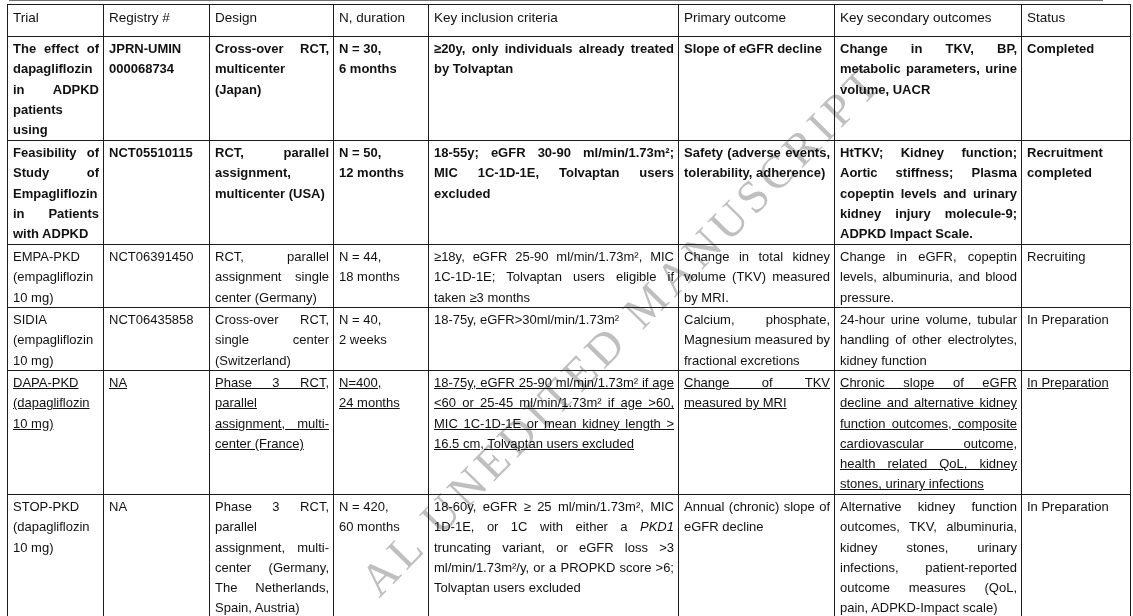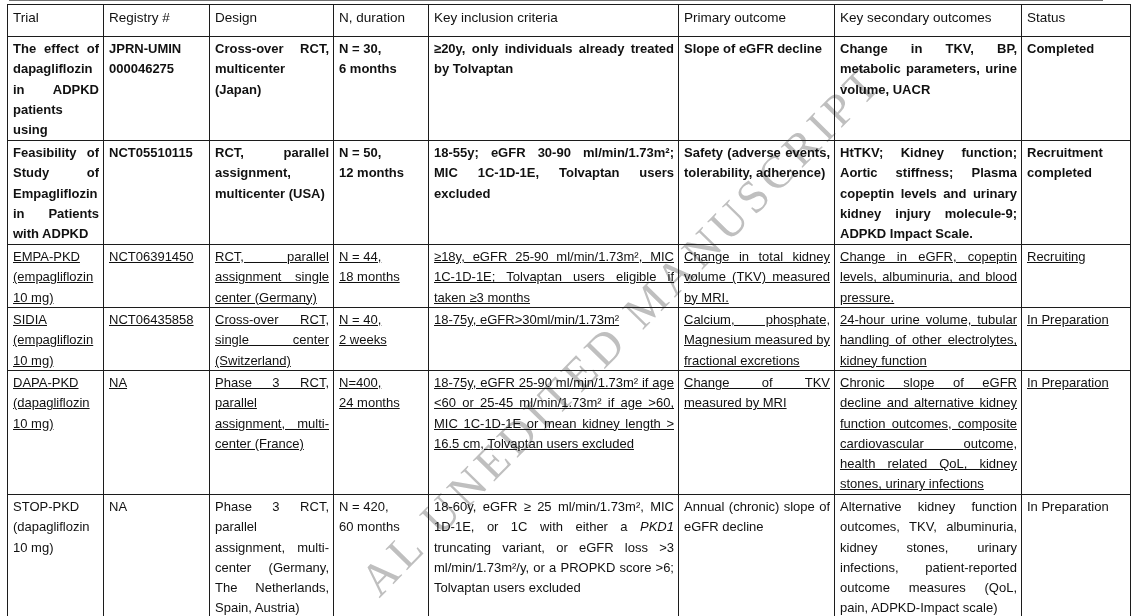--- a/index.html
+++ b/index.html
@@ -56,21 +56,21 @@
     padding-top: 5px;
     line-height: 16px;
   }
   td {
     font-size: 13px;
     line-height: 20.3px;
     text-align: justify;
   }
   .cb { overflow: hidden; }
   tr.r1 td, tr.r2 td { height: 100px; font-weight: bold; }
-  tr.r3 td, tr.r4 td { height: 59px; text-decoration: underline; }
+  tr.r3 td, tr.r4 td { height: 59px; }
   tr.r5 td { height: 120px; text-decoration: underline; }
   tr.r6 td { height: 122px; }
   tr.r1 .cb, tr.r2 .cb { max-height: 101px; }
   tr.r3 .cb, tr.r4 .cb { max-height: 60px; }
   tr.r5 .cb, tr.r6 .cb { max-height: 121px; }
   .pre { white-space: pre-line; text-align: left; }
   .it { font-style: italic; margin-top: 10px; }
 </style>
 </head>
 <body>
@@ -105,21 +105,21 @@
       </tr>
     </thead>
     <tbody>
 
       <tr class="r1">
         <td>
             <div class="cb">The effect of dapagliflozin in ADPKD patients using tolvaptan</div>
           </td>
         <td>
             <div class="cb pre">JPRN-UMIN
-000046275</div>
+000068734</div>
           </td>
         <td>
             <div class="cb">Cross-over RCT, multicenter (Japan)</div>
           </td>
         <td>
             <div class="cb pre">N = 30,
 6 months</div>
           </td>
         <td>
             <div class="cb"><span>≥20y, only individuals already treated by Tolvaptan</span><span class="it"></span><span></span></div>

